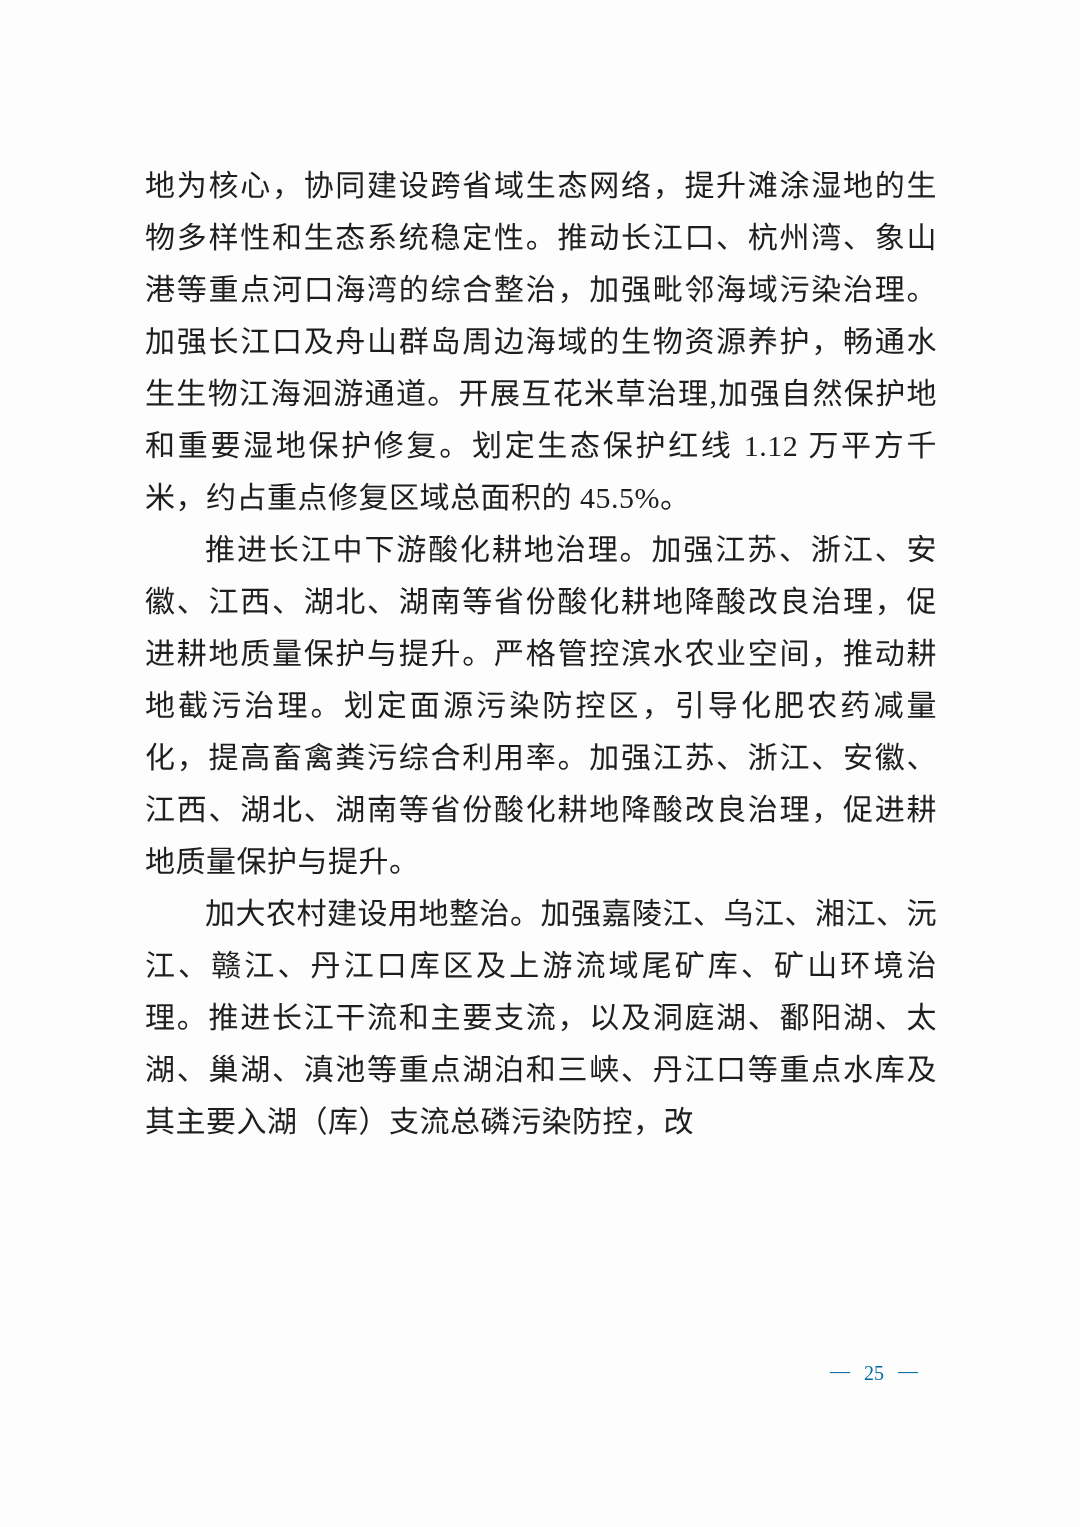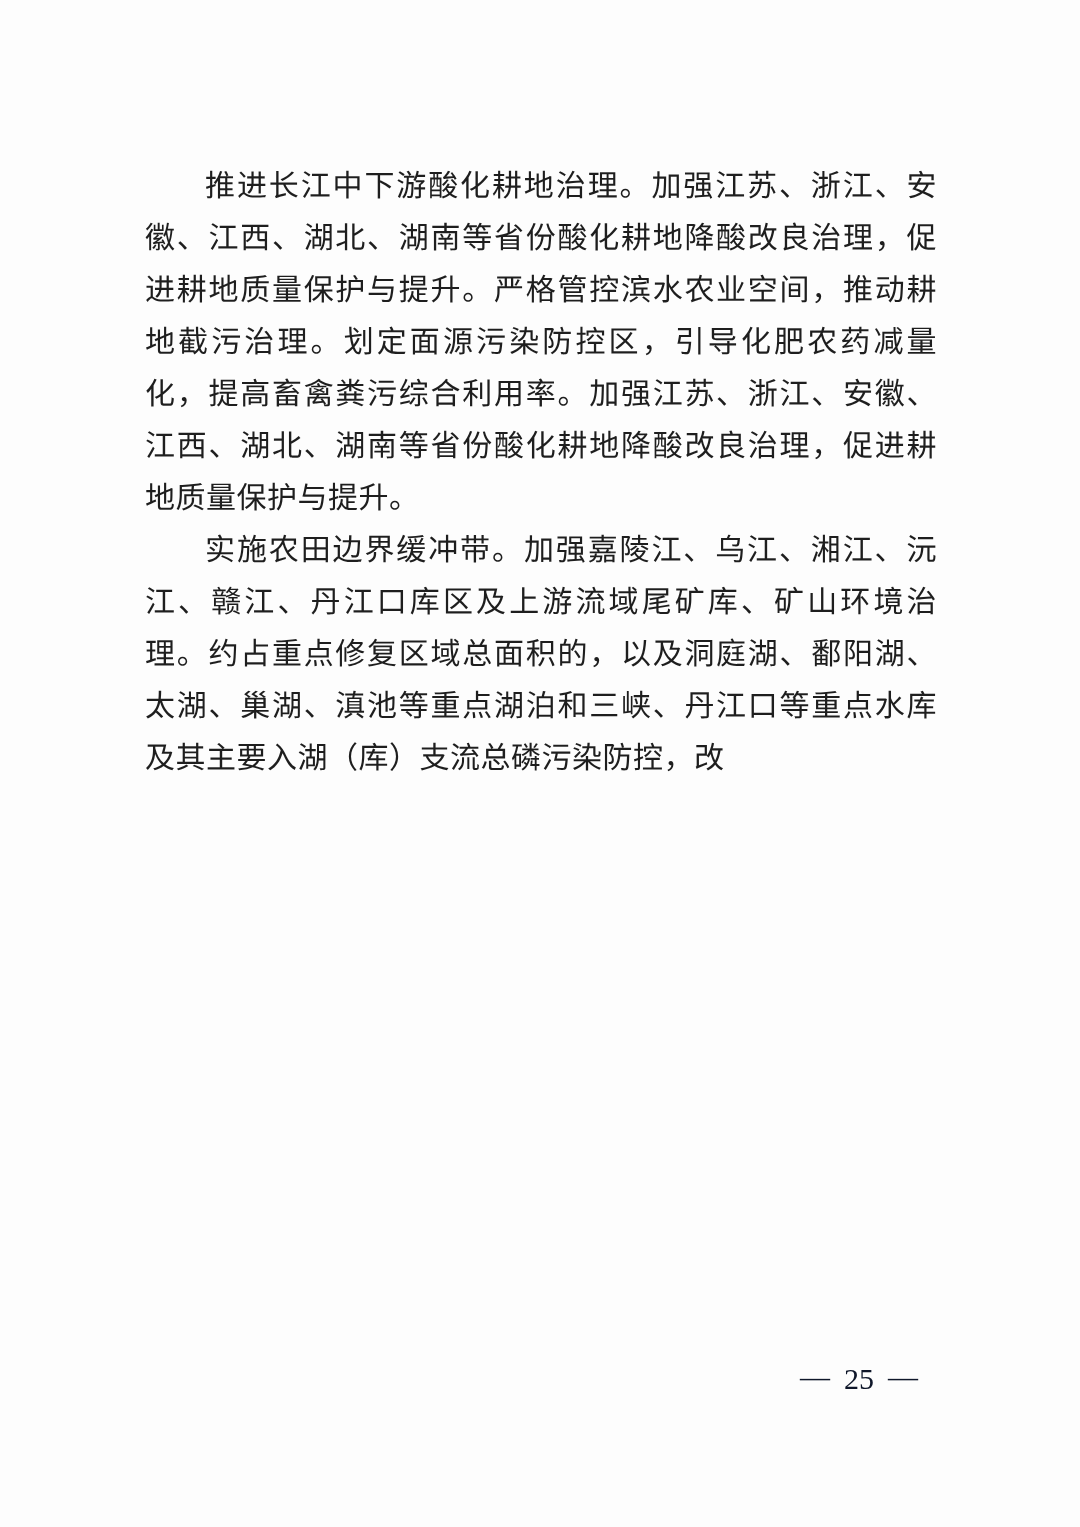--- a/index.html
+++ b/index.html
@@ -40,42 +40,43 @@
     margin-top: 14px;
     margin-bottom: 10px;
   }
   p.para b {
     font-weight: 400;
   }
   .footer {
     position: absolute;
     right: 148px;
     top: 1362px;
-    font-size: 30px;
-    color: #0f172a;
+    font-size: 20px;
+    color: #0369a1;
     letter-spacing: 0;
     white-space: nowrap;
   }
   .footer .dash {
     display: inline-block;
     margin: 0 14px;
     transform: translateY(-2px);
   }
   .footer .num {
     display: inline-block;
   }
 </style>
 </head>
 <body>
 
 <div class="page">
   <div class="content">
 
+    <p class="para"><span>地为核心，协同建设跨省域生态网络，提升滩涂湿地的生物多样性和生态系统稳定性。推动长江口、杭州湾、象山港等重点河口海湾的综合整治，加强毗邻海域污染治理。加强长江口及舟山群岛周边海域的生物资源养护，畅通水生生物江海洄游通道。开展互花米草治理,加强自然保护地和重要湿地保护修复。划定生态保护红线 1.12 万平方千米，约占重点修复区域总面积的 45.5%。</span></p>
 
     <p class="para indent"><b>推进长江中下游酸化耕地治理。</b><span>加强江苏、浙江、安徽、江西、湖北、湖南等省份酸化耕地降酸改良治理，促进耕地质量保护与提升。严格管控滨水农业空间，推动耕地截污治理。划定面源污染防控区，引导化肥农药减量化，提高畜禽粪污综合利用率。加强江苏、浙江、安徽、江西、湖北、湖南等省份酸化耕地降酸改良治理，促进耕地质量保护与提升。</span></p>
 
 
-    <p class="para indent"><b>实施农田边界缓冲带。</b><span>加强嘉陵江、乌江、湘江、沅江、赣江、丹江口库区及上游流域尾矿库、矿山环境治理。约占重点修复区域总面积的，以及洞庭湖、鄱阳湖、太湖、巢湖、滇池等重点湖泊和三峡、丹江口等重点水库及其主要入湖（库）支流总磷污染防控，改</span></p>
+    <p class="para indent"><b>加大农村建设用地整治。</b><span>加强嘉陵江、乌江、湘江、沅江、赣江、丹江口库区及上游流域尾矿库、矿山环境治理。推进长江干流和主要支流，以及洞庭湖、鄱阳湖、太湖、巢湖、滇池等重点湖泊和三峡、丹江口等重点水库及其主要入湖（库）支流总磷污染防控，改</span></p>
 
   </div>
 
   <div class="footer"><span class="dash">—</span><span class="num">25</span><span class="dash">—</span></div>
 </div>
 
 </body></html>

